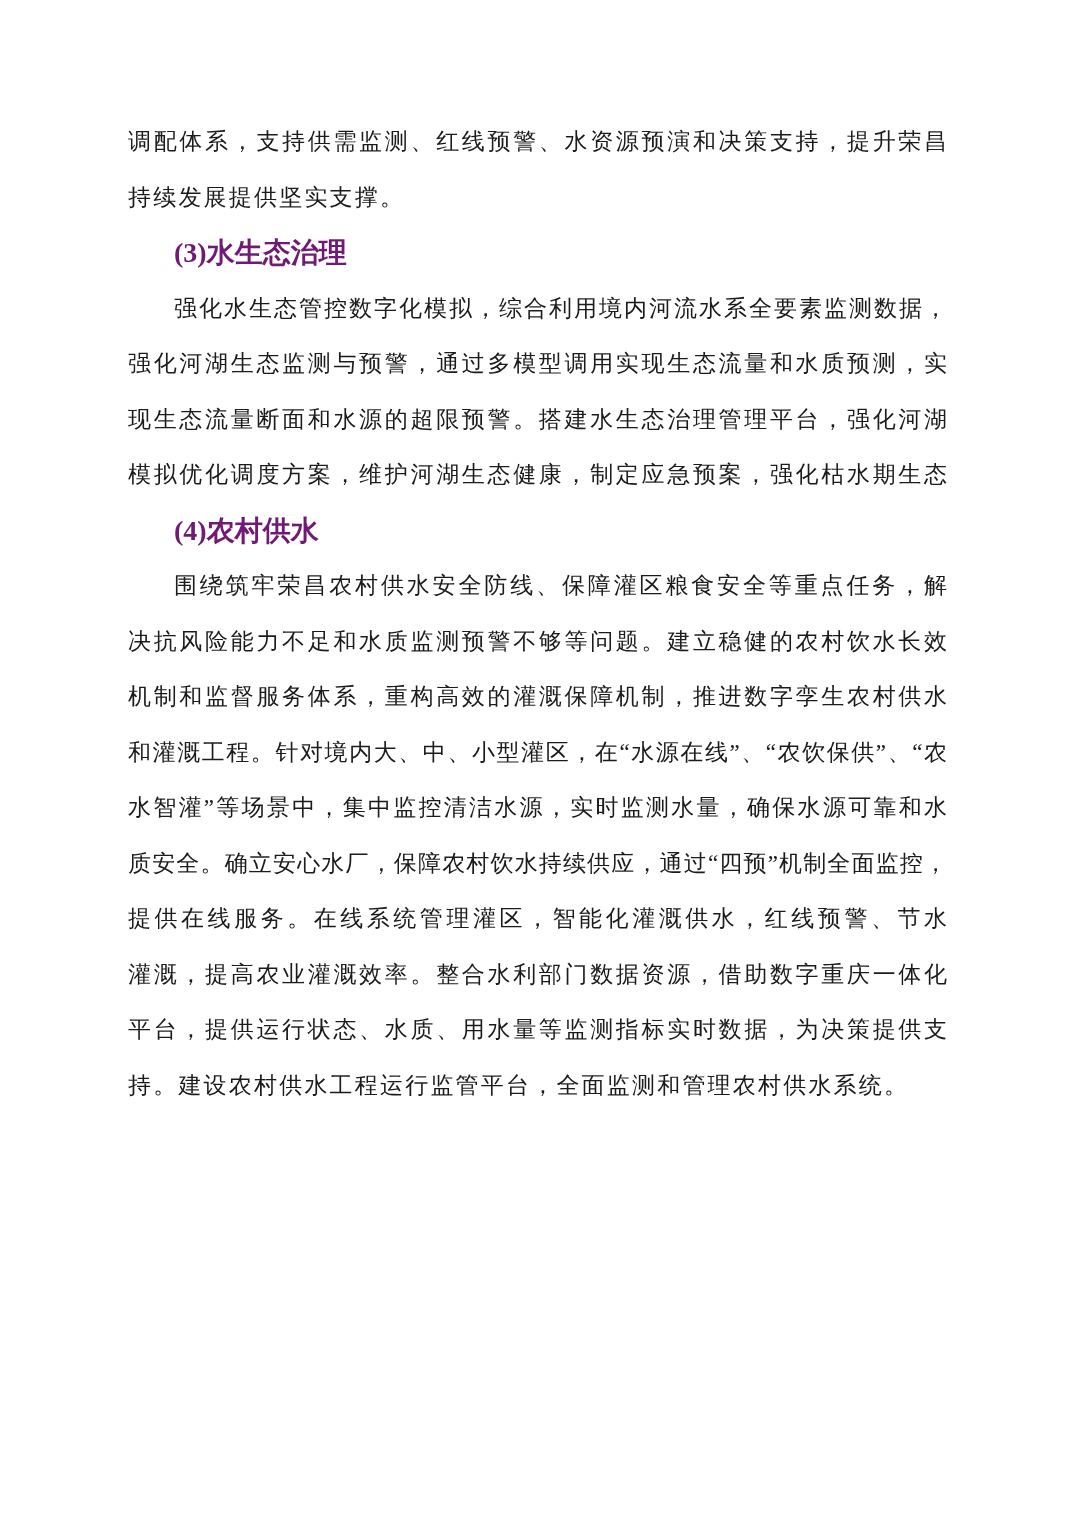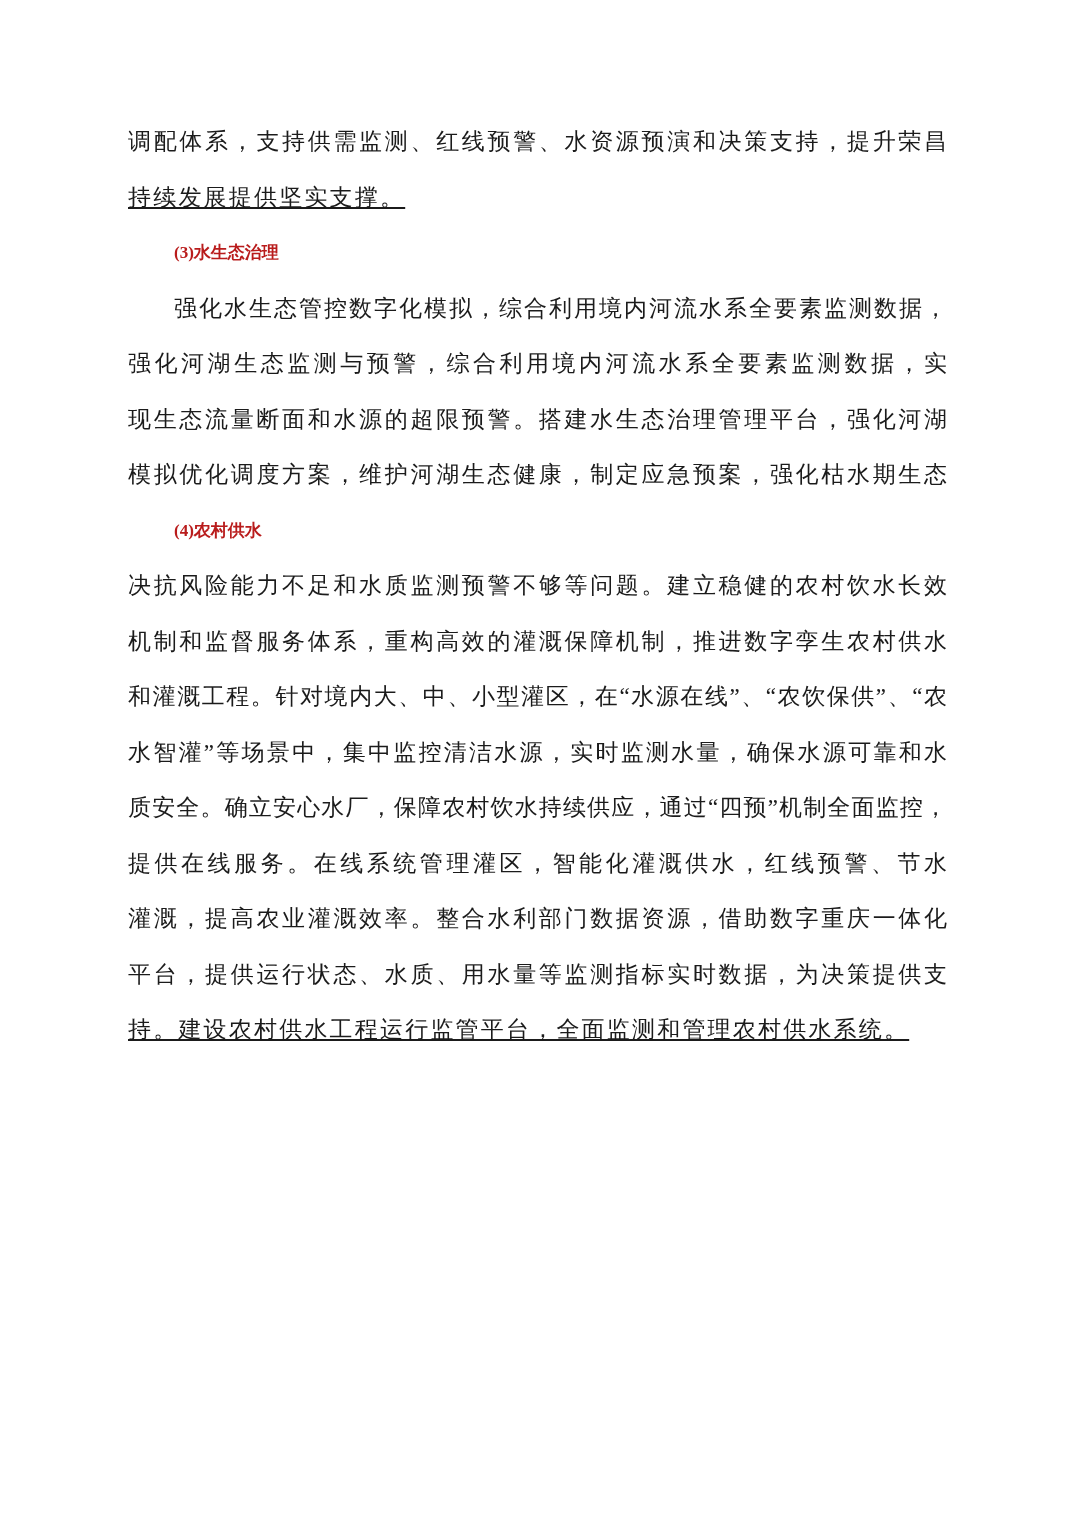--- a/index.html
+++ b/index.html
@@ -32,28 +32,27 @@
     white-space: normal;
     color: #1b1b1b;
   }
   .line.first {
     text-indent: 46px;
     font-family: Liberation Serif, serif;
   }
   .line.last {
     text-align-last: left;
     letter-spacing: 2.2px;
-    text-decoration: underline;
   }
   .heading {
-    font-size: 17px;
+    font-size: 28px;
     line-height: 55.5px;
     font-weight: 700;
     text-indent: 46px;
-    color: #b91c1c;
+    color: #701a75;
     font-family: "Liberation Serif", "DejaVu Serif", serif;
   }
   .page-number {
     position: absolute;
     top: 1386px;
     right: 129px;
     font-size: 24px;
     line-height: 32px;
     color: #1b1b1b;
     letter-spacing: 1px;
@@ -68,28 +67,29 @@
 
     <div>
       <div class="line">调配体系，支持供需监测、红线预警、水资源预演和决策支持，提升荣昌</div>
       <div class="line last">持续发展提供坚实支撑。</div>
     </div>
 
     <div class="heading">(3)水生态治理</div>
 
     <div>
       <div class="line first">强化水生态管控数字化模拟，综合利用境内河流水系全要素监测数据，</div>
-      <div class="line">强化河湖生态监测与预警，综合利用境内河流水系全要素监测数据，实</div>
+      <div class="line">强化河湖生态监测与预警，通过多模型调用实现生态流量和水质预测，实</div>
       <div class="line">现生态流量断面和水源的超限预警。搭建水生态治理管理平台，强化河湖</div>
       <div class="line">模拟优化调度方案，维护河湖生态健康，制定应急预案，强化枯水期生态</div>
     </div>
 
     <div class="heading">(4)农村供水</div>
 
     <div>
+      <div class="line first">围绕筑牢荣昌农村供水安全防线、保障灌区粮食安全等重点任务，解</div>
       <div class="line">决抗风险能力不足和水质监测预警不够等问题。建立稳健的农村饮水长效</div>
       <div class="line">机制和监督服务体系，重构高效的灌溉保障机制，推进数字孪生农村供水</div>
       <div class="line">和灌溉工程。针对境内大、中、小型灌区，在“水源在线”、“农饮保供”、“农</div>
       <div class="line">水智灌”等场景中，集中监控清洁水源，实时监测水量，确保水源可靠和水</div>
       <div class="line">质安全。确立安心水厂，保障农村饮水持续供应，通过“四预”机制全面监控，</div>
       <div class="line">提供在线服务。在线系统管理灌区，智能化灌溉供水，红线预警、节水</div>
       <div class="line">灌溉，提高农业灌溉效率。整合水利部门数据资源，借助数字重庆一体化</div>
       <div class="line">平台，提供运行状态、水质、用水量等监测指标实时数据，为决策提供支</div>
       <div class="line last">持。建设农村供水工程运行监管平台，全面监测和管理农村供水系统。</div>
     </div>

